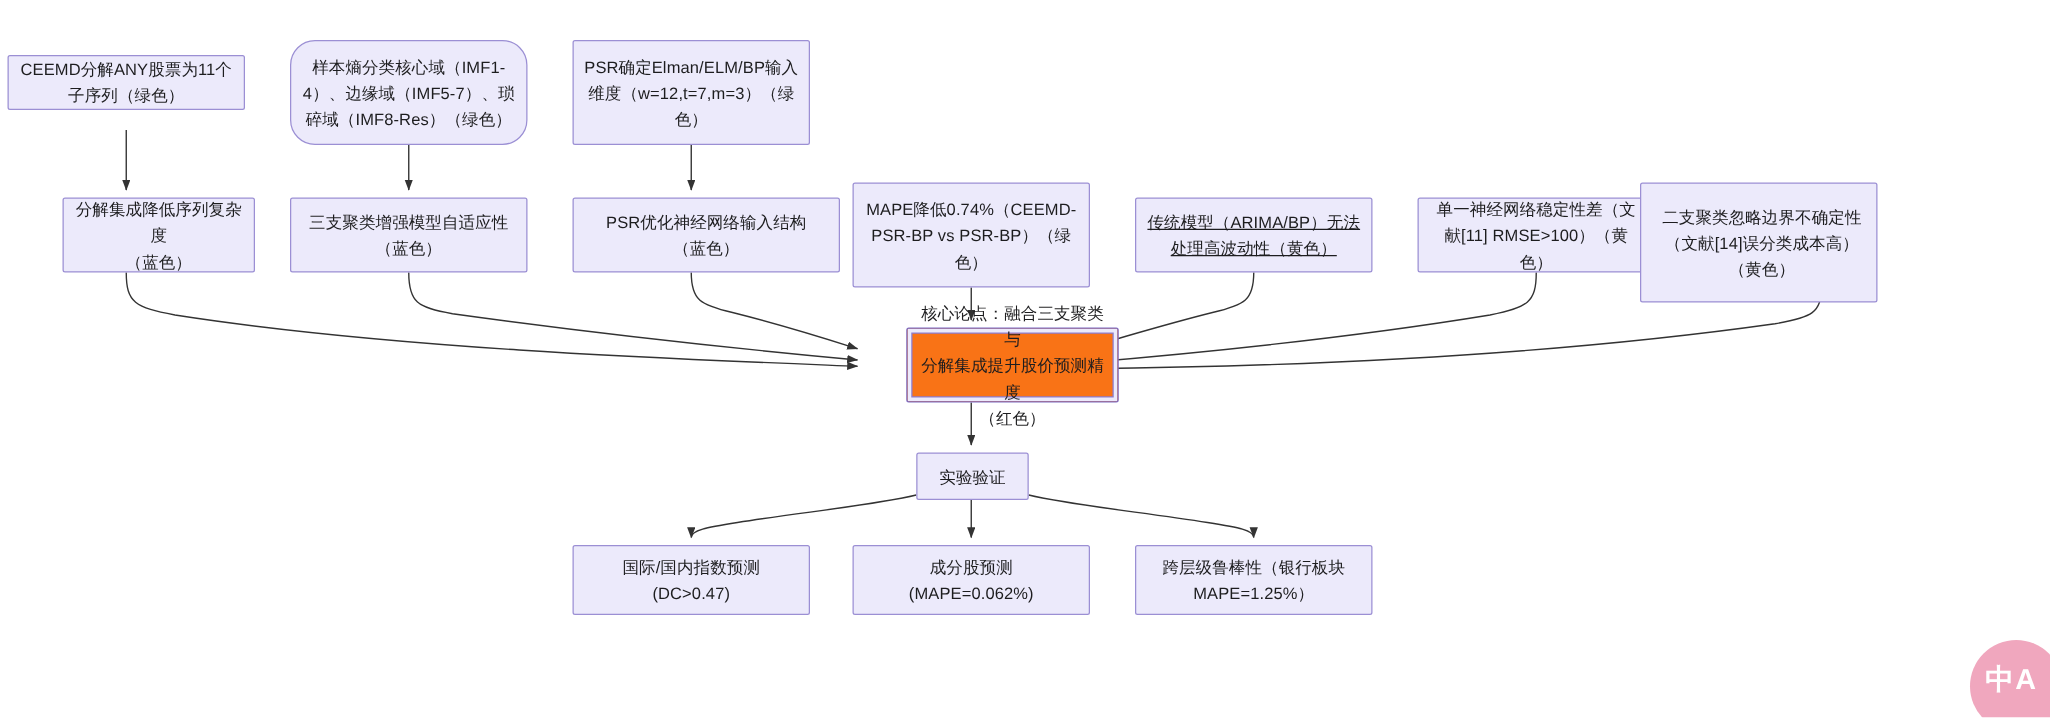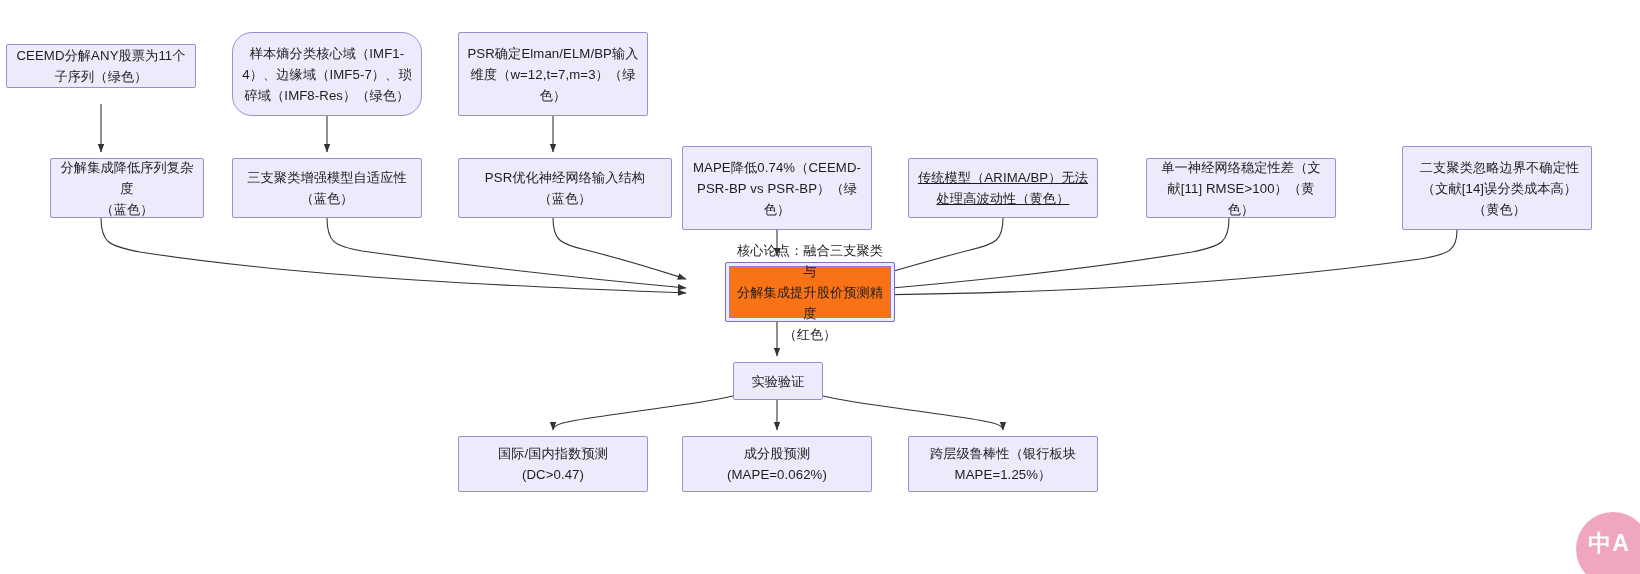--- a/index.html
+++ b/index.html
@@ -138,25 +138,25 @@
   </div>
   <div class="node" style="left:682px; top:146px; width:190px; height:84px;">
     <span class="node-text">MAPE降低0.74%（CEEMD-
 PSR-BP vs PSR-BP）（绿
 色）</span>
   </div>
   <div class="node" style="left:908px; top:158px; width:190px; height:60px;text-decoration:underline;">
     <span class="node-text">传统模型（ARIMA/BP）无法
 处理高波动性（黄色）</span>
   </div>
-  <div class="node" style="left:1134px; top:158px; width:190px; height:60px;margin-left:12px;">
+  <div class="node" style="left:1134px; top:158px; width:190px; height:60px;">
     <span class="node-text">单一神经网络稳定性差（文
 献[11] RMSE&gt;100）（黄色）</span>
   </div>
-  <div class="node" style="left:1402px; top:146px; width:190px; height:84px;padding-left:13px;">
+  <div class="node" style="left:1312px; top:146px; width:190px; height:96px;padding-left:13px;">
     <span class="node-text">二支聚类忽略边界不确定性
 （文献[14]误分类成本高）
 （黄色）</span>
   </div>
 
   <div class="node node-core" style="left:692px; top:262px; width:170px; height:60px;">
     <span class="node-text">核心论点：融合三支聚类与
 分解集成提升股价预测精度
 （红色）</span>
   </div>

